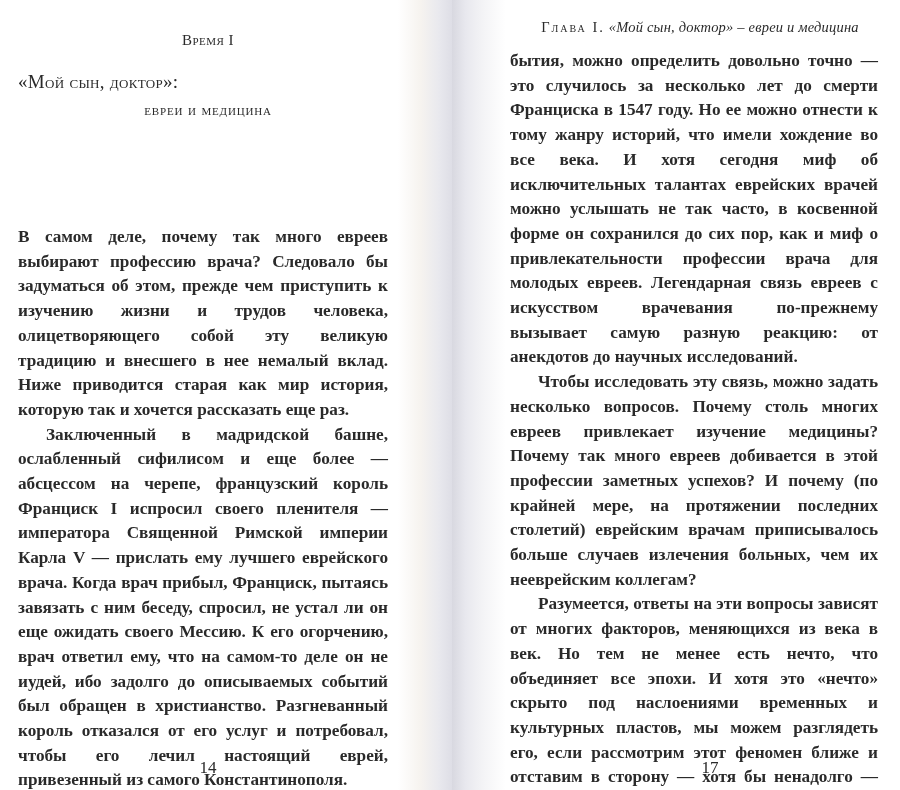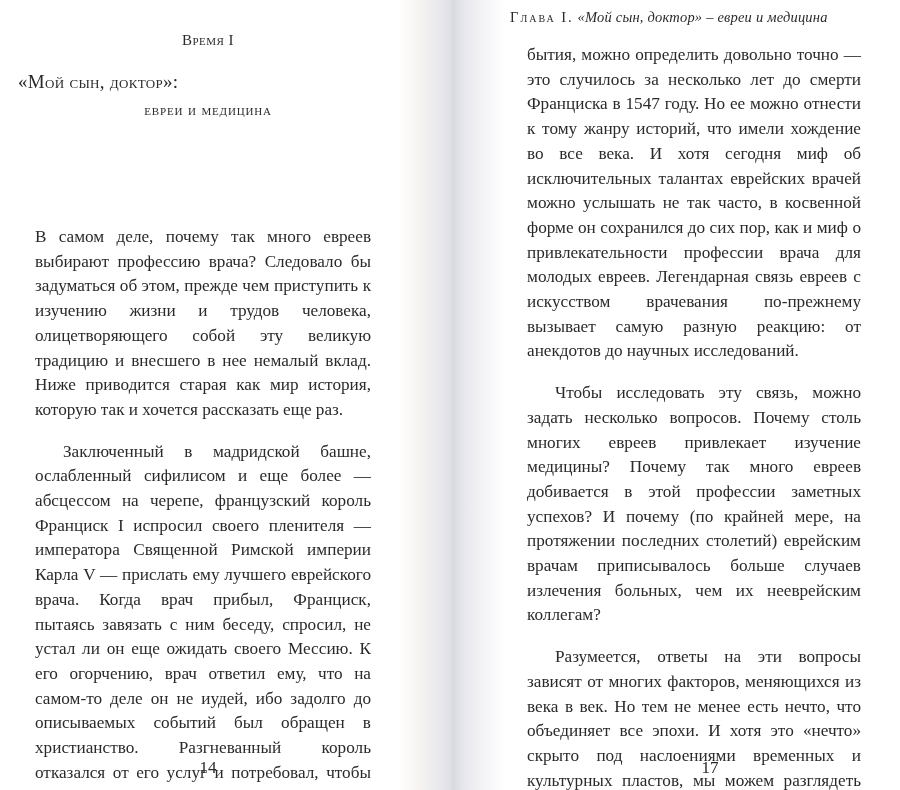--- a/index.html
+++ b/index.html
@@ -51,28 +51,28 @@
     font-variant: small-caps; letter-spacing: 0.3px;
   }
   .chapter-title-2 {
     width: 380px; text-align: center;
     font-size: 16px; margin-top: 8px;
     letter-spacing: 0.8px; font-variant: small-caps;
   }
   .left-body { margin-top: 106px; }
 
   .running-head {
-    width: 380px; text-align: left;
-    margin-top: 9px; font-size: 14.5px; letter-spacing: 0.2px;
+    width: 380px; text-align: center;
+    margin-top: 19px; font-size: 14.5px; letter-spacing: 0.2px;
   }
   .running-head .rh-chapter { letter-spacing: 2px; font-variant: small-caps; }
   .running-head .rh-title { font-style: italic; }
   .right-body { margin-top: 13px; }
 
-  p { margin: 17px; }
+  p { margin: 0; font-weight: bold; }
   p.indent { text-indent: 28px; }
 
   .folio {
     position: absolute; bottom: 12px;
     font-size: 17px; width: 380px; text-align: center;
   }
   .page-left .folio { left: 18px; }
   .page-right .folio { left: 68px; }
 </style>
 </head>

